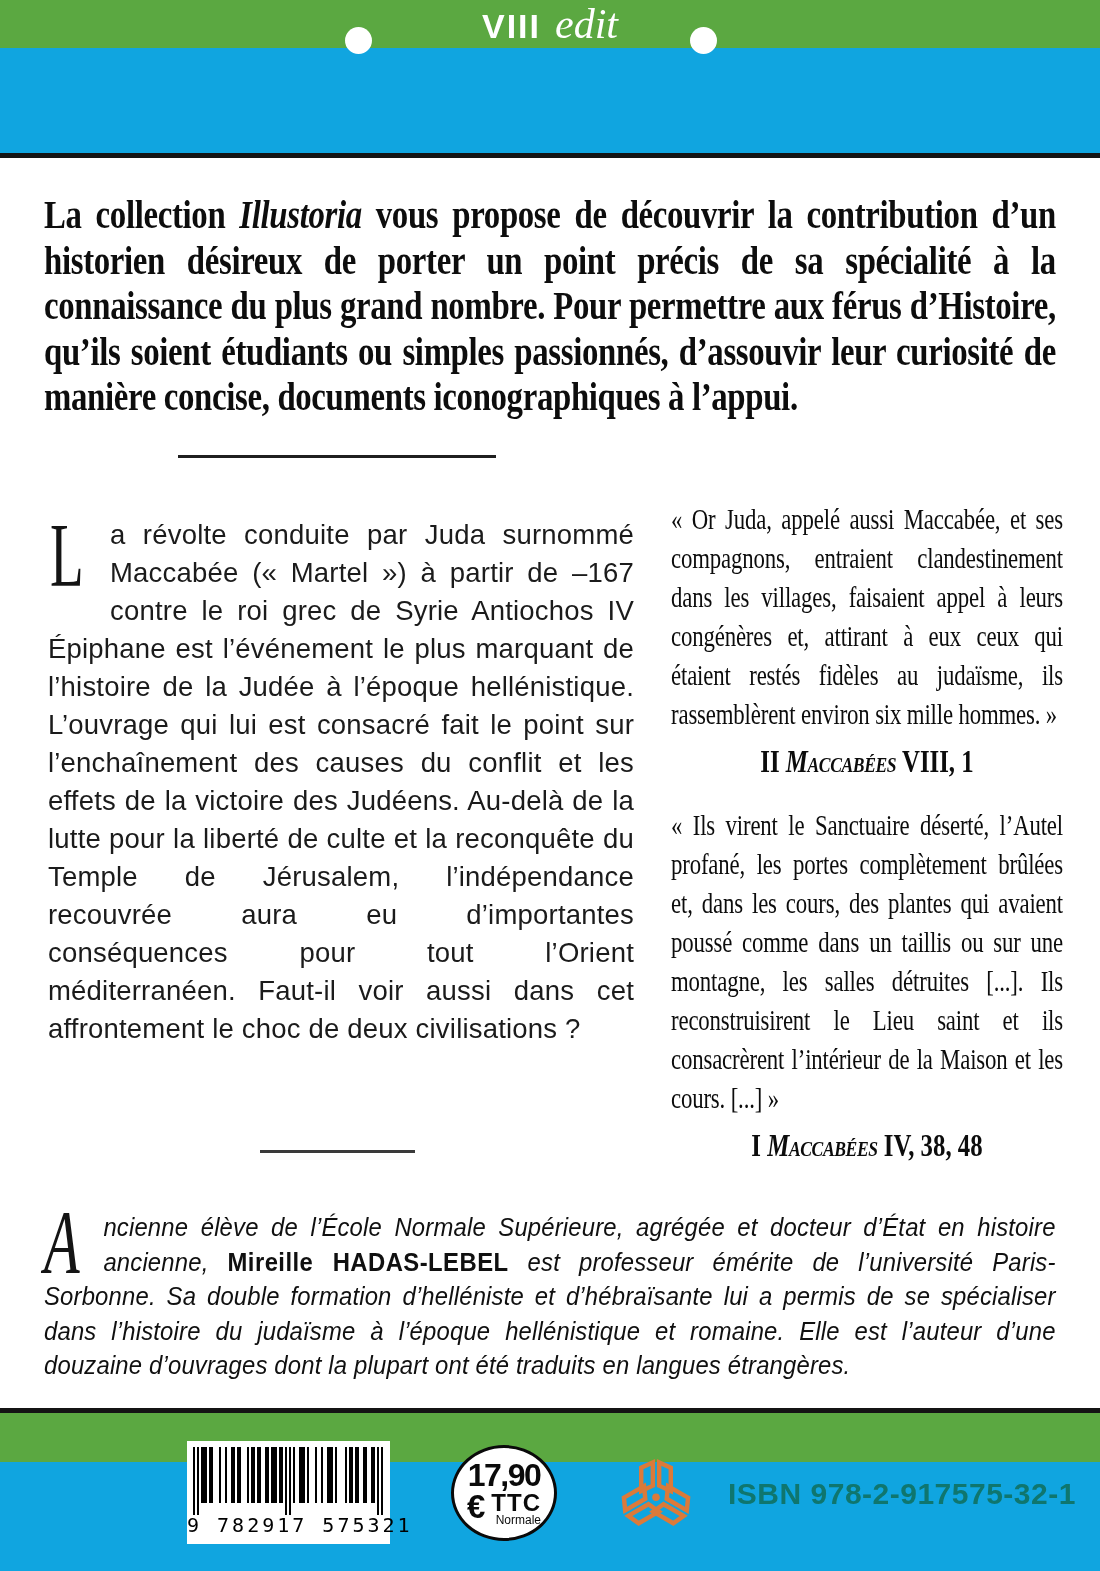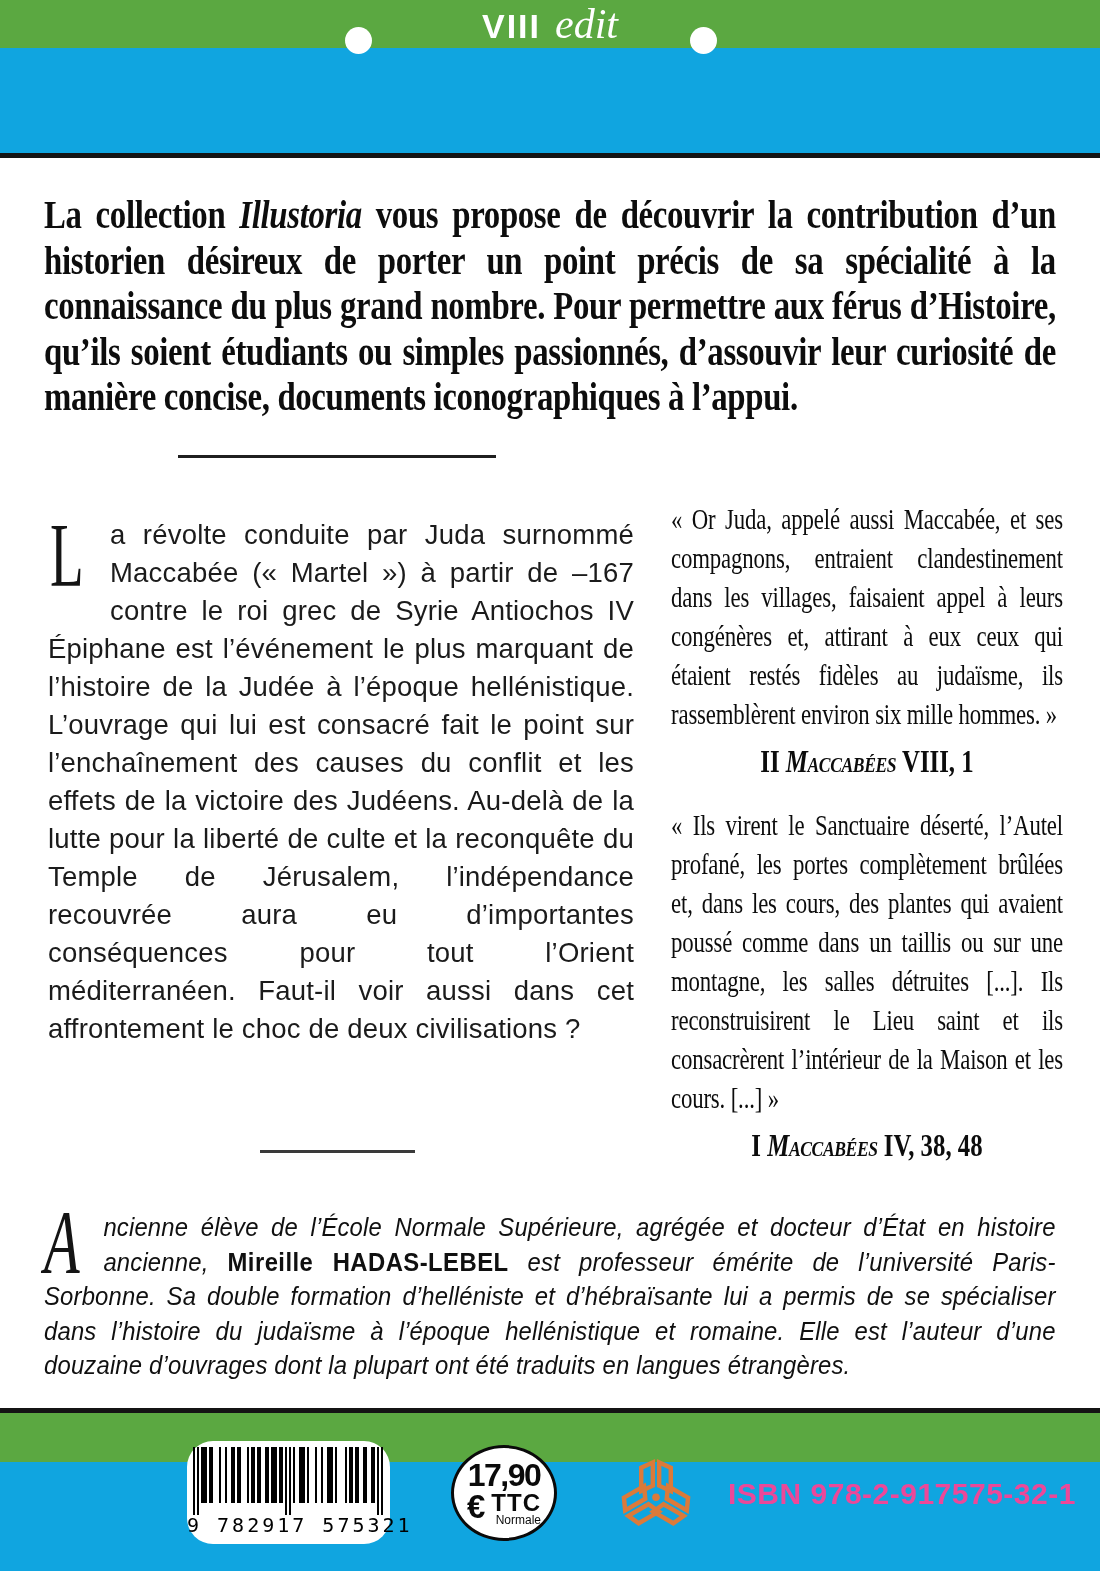--- a/index.html
+++ b/index.html
@@ -77,21 +77,21 @@
     font-family:"Liberation Serif",serif;font-style:italic;
     font-size:90px;line-height:62px;transform:scaleX(0.72);transform-origin:0 0;color:#141414;
   }
   .author{font-style:normal;font-weight:700;letter-spacing:0.5px;}
 
   
   .bot-rule{top:1408px;height:5px;background:#141414;}
   .bot-green{top:1413px;height:49px;background:var(--green);}
   .bot-blue{top:1462px;height:109px;background:var(--blue);}
 
-  .barcode{position:absolute;left:187px;top:1441px;width:203px;height:103px;background:#fff;border-radius:26px;}
+  .barcode{position:absolute;left:187px;top:1441px;width:203px;height:103px;background:#fff;}
   #barcode-bars{position:absolute;left:6px;top:6px;width:191px;height:68px;}
   .bar{position:absolute;top:0;width:2px;height:56px;background:#000;}
   .bar.tall{height:68px;}
   .barcode-digits{
     position:absolute;left:0;right:0;top:72px;text-align:center;white-space:nowrap;
     font-family:"DejaVu Sans Mono",monospace;font-size:20px;letter-spacing:3px;color:#000;
   }
 
   .price-badge{
     position:absolute;left:451px;top:1445px;width:106px;height:96px;box-sizing:border-box;
@@ -100,21 +100,21 @@
   .price-amount{margin-top:11px;font-size:32px;font-weight:700;letter-spacing:-1.5px;line-height:32px;}
   .price-row{display:flex;justify-content:center;align-items:flex-start;gap:6px;margin-top:1px;}
   .price-currency{font-size:33px;font-weight:700;line-height:30px;}
   .price-right{text-align:right;}
   .price-tax{font-size:24px;font-weight:700;line-height:22px;letter-spacing:1px;}
   .price-country{font-size:12px;line-height:13px;}
 
   .pub-logo{position:absolute;left:618px;top:1454px;}
 
   .isbn{
-    position:absolute;left:728px;top:1477px;color:#ec4899;
+    position:absolute;left:728px;top:1477px;color:#0f766e;
     font-size:30px;font-weight:700;letter-spacing:0.5px;white-space:nowrap;
   }
 </style>
 </head>
 <body>
 
 <div class="cover">
 
   <div class="band top-green"></div>
   <div class="band top-blue"></div>

